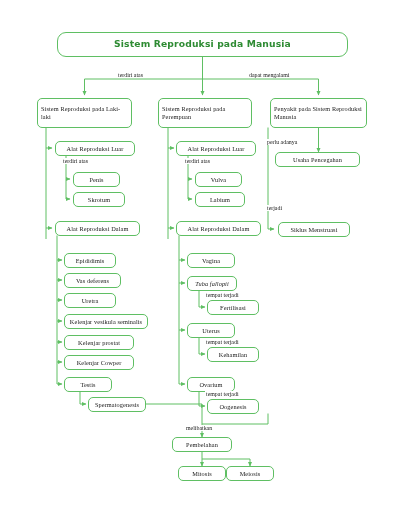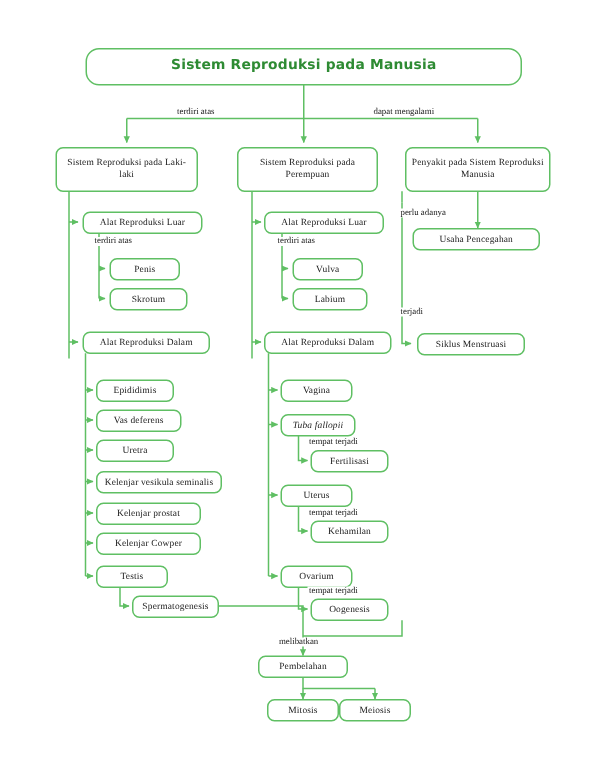--- a/index.html
+++ b/index.html
@@ -26,21 +26,21 @@
   .node {
     position: absolute;
     box-sizing: border-box;
     border: 1px solid #5fbf63;
     border-radius: 5px;
     background: #ffffff;
     color: #1a1a1a;
     display: flex;
     align-items: center;
     justify-content: center;
-    text-align: center;
+    text-align: left;
     line-height: 1.12;
     font-size: 6.3px;
     letter-spacing: 0.1px;
     padding: 1px 3px;
     z-index: 3;
   }
   .node.title {
     border-width: 1.2px;
     border-radius: 9px;
     font-weight: bold;

